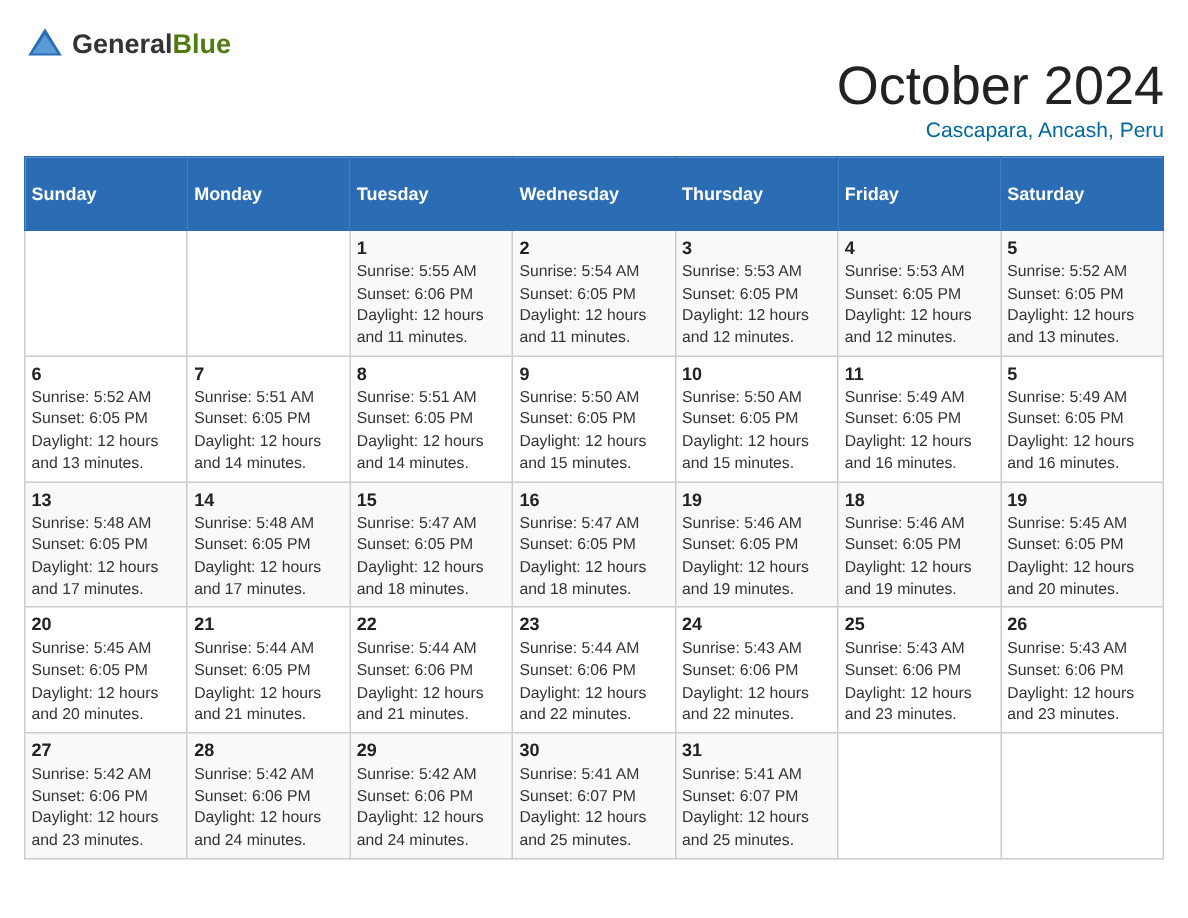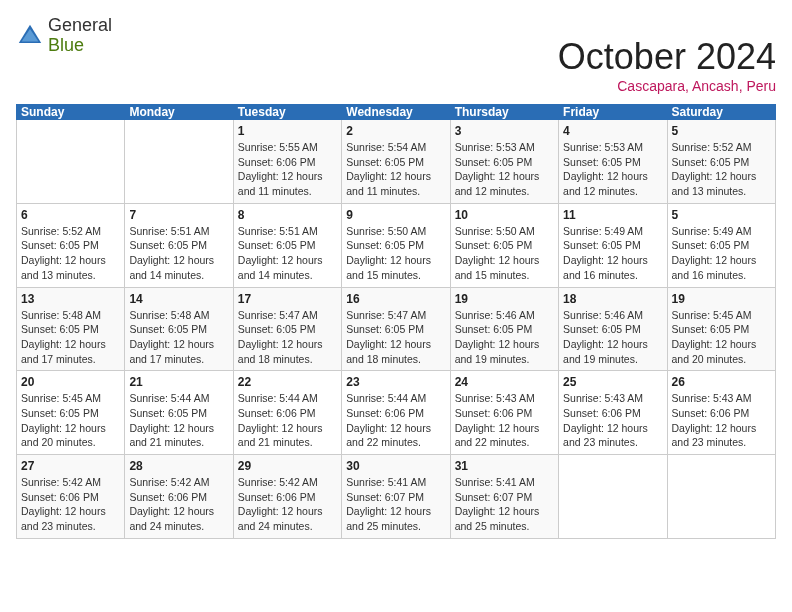--- a/index.html
+++ b/index.html
@@ -15,56 +15,56 @@
       justify-content: space-between;
       align-items: flex-start;
       margin-bottom: 10px;
     }
     .logo {
       display: flex;
       align-items: center;
     }
     .logo-text {
       display: flex;
-      flex-direction: column;
+      flex-direction: row;
       font-size: 18px;
-      font-weight: normal;
+      font-weight: bold;
       line-height: 1.1;
     }
     .logo-general { color: #333; }
     .logo-blue { color: #4d7c0f; }
     .logo-icon {
       width: 28px;
       height: 28px;
       margin-right: 4px;
     }
     .title-block {
       text-align: right;
       margin-top: 20px;
     }
     .month-title {
       font-size: 36px;
       font-weight: normal;
       color: #222;
     }
     .location {
       font-size: 14px;
-      color: #be185d;
+      color: #0369a1;
     }
     .calendar {
       width: 100%;
       border-collapse: collapse;
       font-size: 11px;
     }
     .calendar thead tr {
       background-color: #2a6db5;
       color: #fff;
     }
     .calendar thead th {
-      padding: 0 4px;
+      padding: 17px 4px;
       font-size: 12px;
       font-weight: bold;
       text-align: left;
       border: 1px solid #2a6db5;
     }
     .calendar tbody tr {
       vertical-align: top;
     }
     .calendar tbody td {
       border: 1px solid #ccc;
@@ -209,21 +209,21 @@
 Sunset: 6:05 PM
 Daylight: 12 hours and 17 minutes.</div>
         </td>
         <td>
           <div class="day-number">14</div>
           <div class="day-info" style="white-space: pre-line;">Sunrise: 5:48 AM
 Sunset: 6:05 PM
 Daylight: 12 hours and 17 minutes.</div>
         </td>
         <td>
-          <div class="day-number">17</div>
+          <div class="day-number">15</div>
           <div class="day-info" style="white-space: pre-line;">Sunrise: 5:47 AM
 Sunset: 6:05 PM
 Daylight: 12 hours and 18 minutes.</div>
         </td>
         <td>
           <div class="day-number">16</div>
           <div class="day-info" style="white-space: pre-line;">Sunrise: 5:47 AM
 Sunset: 6:05 PM
 Daylight: 12 hours and 18 minutes.</div>
         </td>

